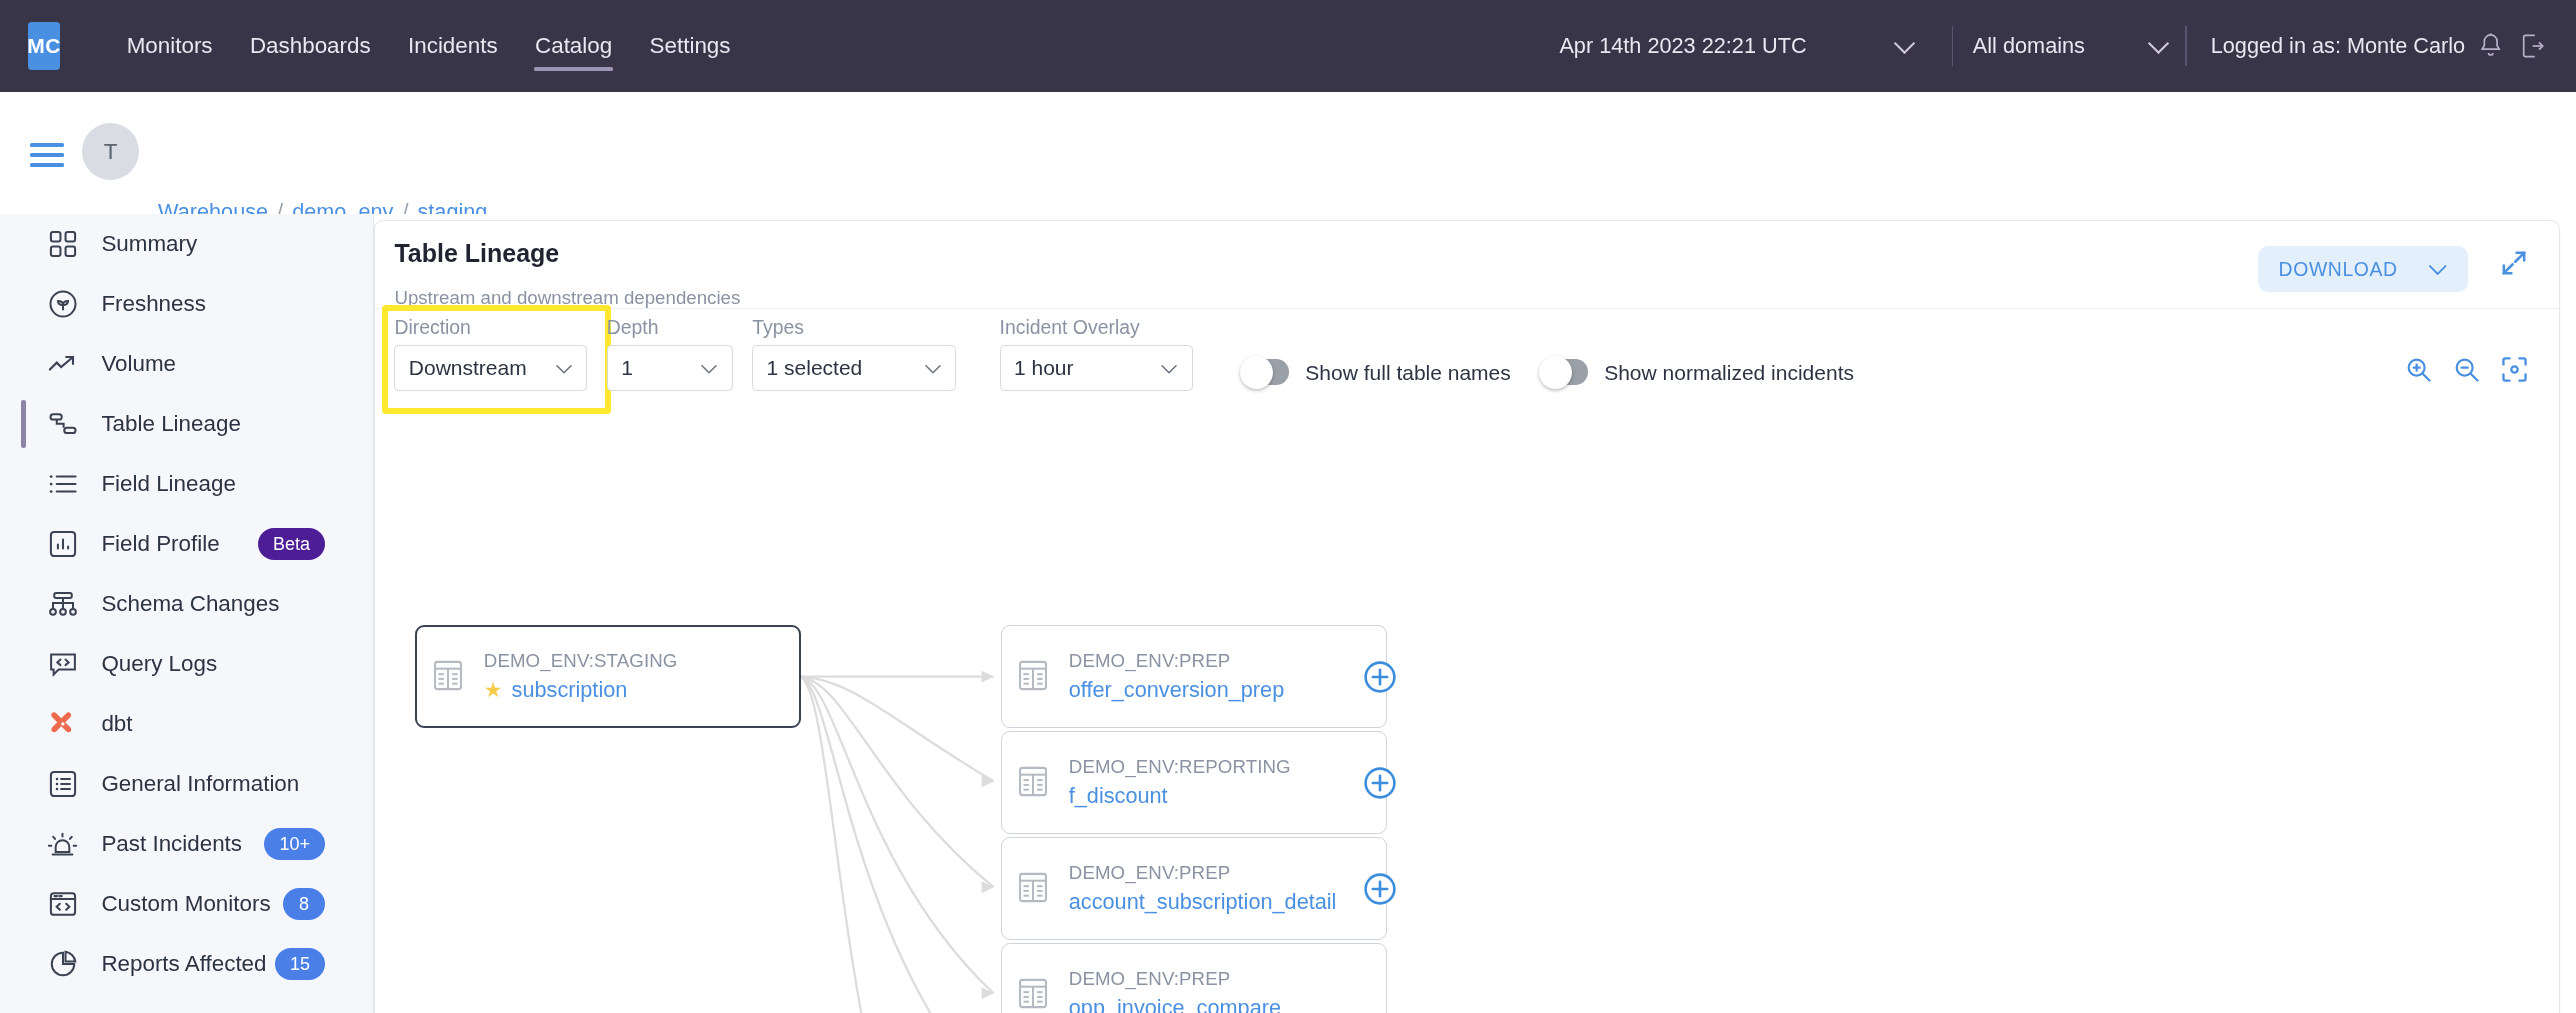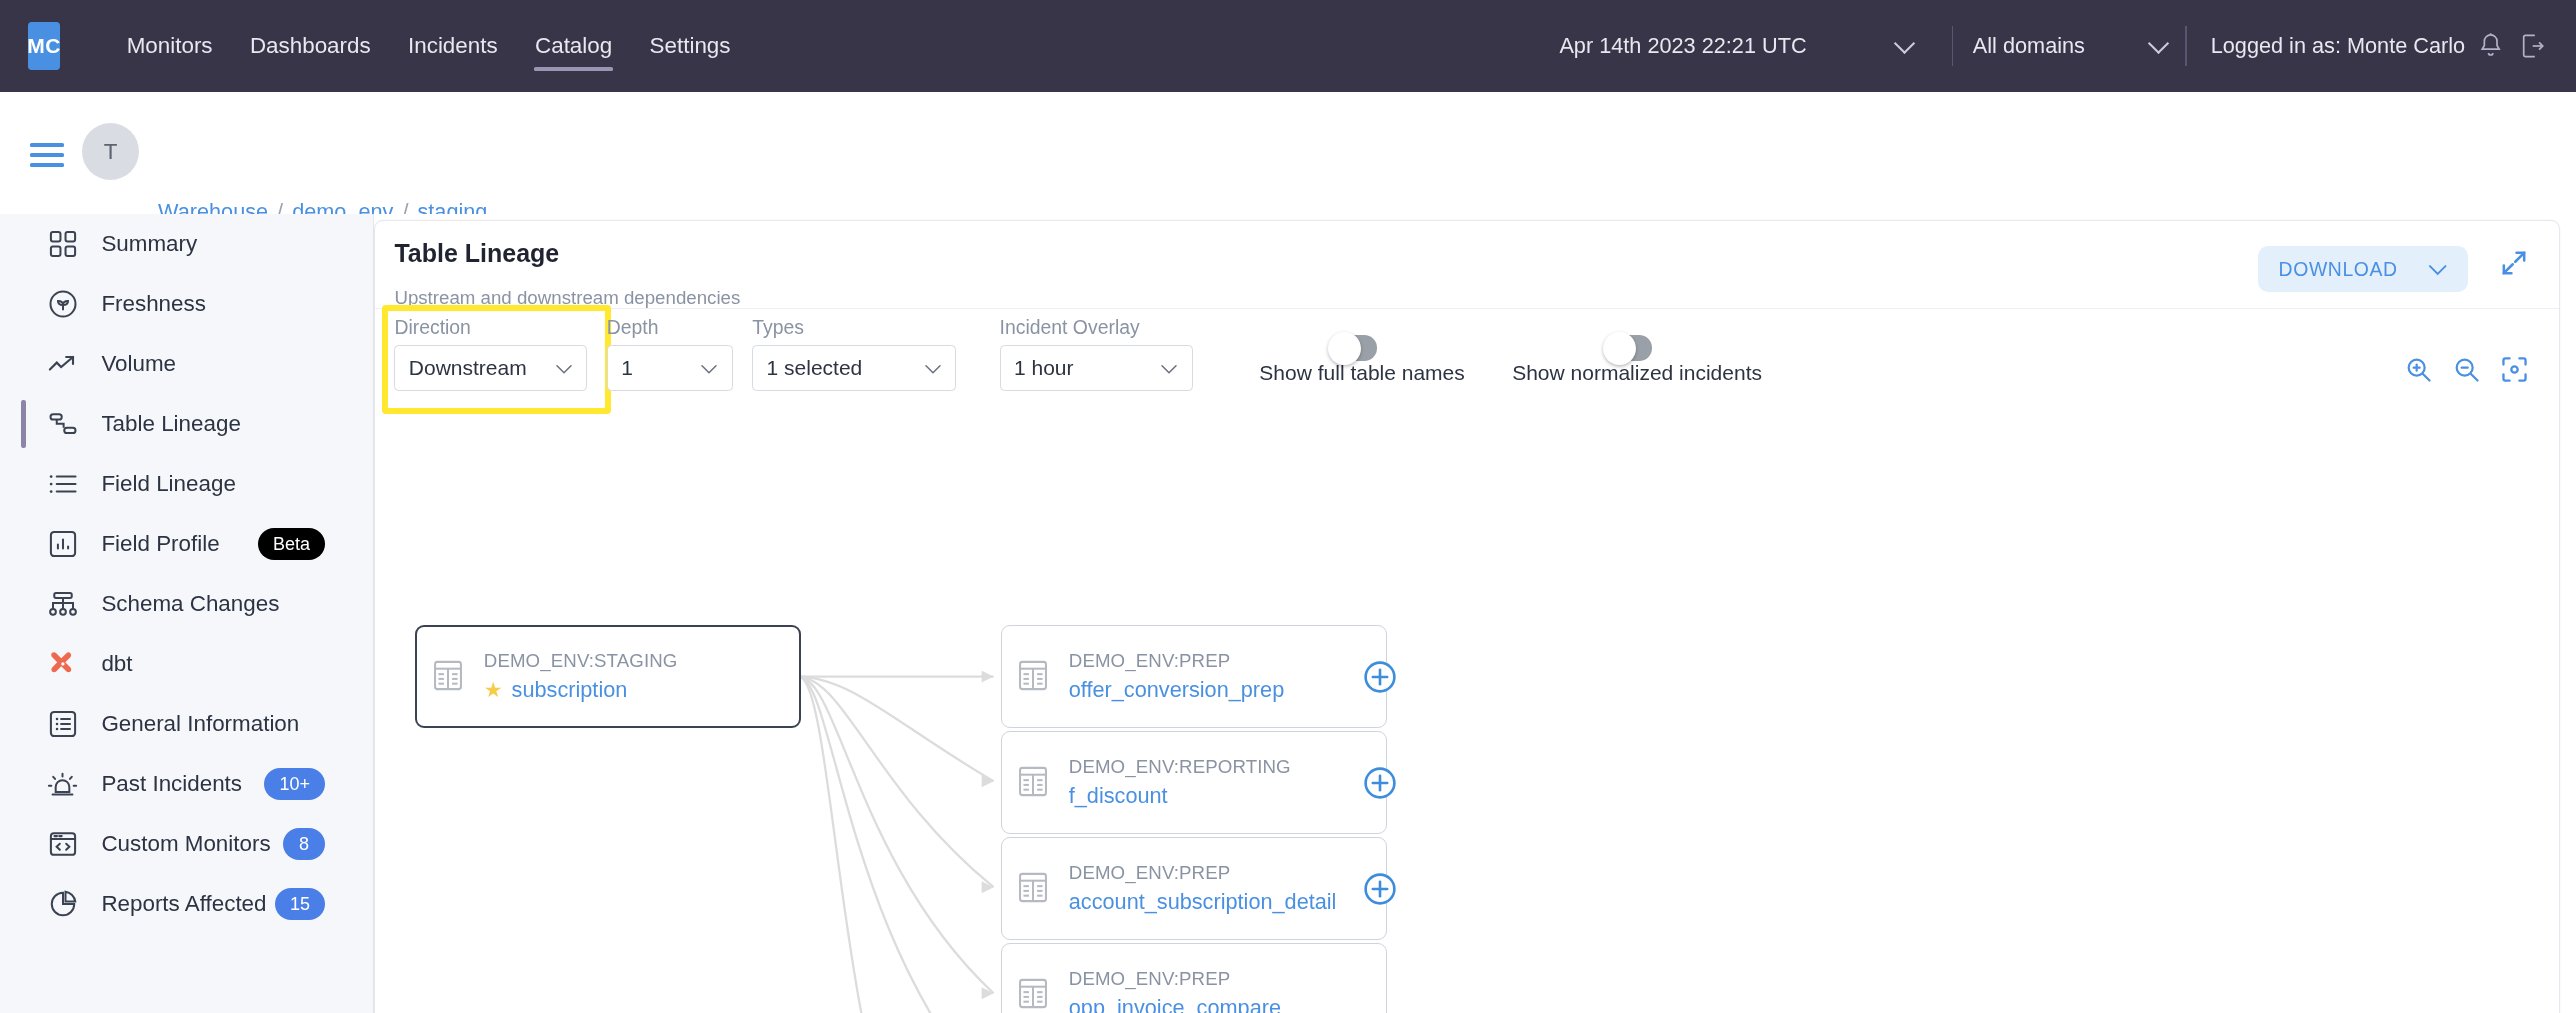--- a/index.html
+++ b/index.html
@@ -100,21 +100,21 @@
   .side-item .s-ico { width: 39px; display: flex; align-items: center; justify-content: center; }
   .side-item .s-label { margin-left: 19.4px; font-size: 22.4px; color: #2c3342; white-space: nowrap; }
   .side-item.active::before {
     content:""; position: absolute; left: 21px; top: 6px; bottom: 6px;
     width: 4.5px; background: #8c85a8; border-radius: 2.2px;
   }
   .badge {
     margin-left: auto; margin-right: 48px; border-radius: 16.4px; color: #fff;
     font-size: 18px; padding: 5.2px 15px; min-width: 42px; text-align: center;
   }
-  .badge.beta { background: #000000; }
+  .badge.beta { background: #4c1d95; }
   .badge.count { background: #4a7fe8; }
 
   
   .main {
     position: absolute; left: 374px; top: 214px; width: 2202px; height: 799px;
     background: #ffffff; padding: 9px 16.4px 0 0;
   }
   .card {
     position: absolute; left: 0px; top: 6px; width: 2186px; height: 897px;
     background: #fff; border: 0.7px solid #e6e8ee; border-radius: 9px;
@@ -146,21 +146,21 @@
   .sel-depth { width: 126px; }
   .sel-types { width: 204px; }
   .sel-overlay { width: 193px; }
   .ctrl.highlight { }
   .ctrl.highlight::before {
     content: ""; position: absolute; left: -12px; top: -10.5px;
     width: 217px; height: 97px; border: 6px solid #ffe82e; border-radius: 3.7px;
     pointer-events: none;
   }
   .gap-types { margin-left: 24px; }
-  .toggle-wrap { display: flex; align-items: center; margin-left: 31px; margin-bottom: 6px; cursor: pointer; flex-direction: column; }
+  .toggle-wrap { display: flex; align-items: flex-end; margin-left: 31px; margin-bottom: 6px; cursor: pointer; }
   .toggle {
     width: 46px; height: 25.4px; border-radius: 12.7px; background: #9aa0a8;
     position: relative; flex: none;
   }
   .toggle .knob {
     position: absolute; left: -3px; top: -3.7px; width: 33px; height: 33px;
     background: #fff; border-radius: 50%; box-shadow: 0 1.5px 3.7px rgba(0,0,0,.28);
   }
   .toggle-label { font-size: 21px; color: #2c3342; margin-left: 16.4px; white-space: nowrap; }
   .zoom-tools { position: absolute; right: 31px; bottom: 18px; display: flex; gap: 21px; align-items: center; }
@@ -368,20 +368,30 @@
             <path d="M4 14v-4.5h16V14"></path>
             <path d="M12 9.5V14"></path>
           <circle cx="4" cy="16.5" r="2.3"></circle>
             <circle cx="12" cy="16.5" r="2.3"></circle>
             <circle cx="20" cy="16.5" r="2.3"></circle>
         </svg>
       </span>
       <span class="s-label">Schema Changes</span>
     </div>
 
+    <div class="side-item">
+      <span class="s-ico">
+        <svg width="30" height="27" viewBox="0 0 24 21" fill="none" stroke="#3b4252" stroke-width="1.6" stroke-linecap="round">
+          <path d="M2.5 2.5h19v12h-13l-4 4v-4h-2z"></path>
+          <path d="M10 6.5 7.5 8.8 10 11"></path>
+            <path d="M14 6.5l2.5 2.3L14 11"></path>
+        </svg>
+      </span>
+      <span class="s-label">Query Logs</span>
+    </div>
 
     <div class="side-item">
       <span class="s-ico">
         <svg width="30" height="30" viewBox="0 0 24 24">
           <path d="M3.2 3.2c.9-.9 2.4-.8 3.4.2l4 4 3.9-3.9c1-1 2.5-1.1 3.4-.2.9.9.8 2.4-.2 3.4l-3.9 3.9 4 4c1 1 1.1 2.5.2 3.4-.9.9-2.4.8-3.4-.2l-4-4-3.9 3.9c-1 1-2.5 1.1-3.4.2-.9-.9-.8-2.4.2-3.4L7.4 10.6 3.4 6.6c-1-1-1.1-2.5-.2-3.4z" fill="#ed6a4f"></path>
           <circle cx="11.9" cy="11.9" r="1.35" fill="#fff"></circle>
         </svg>
       </span>
       <span class="s-label">dbt</span>
     </div>

